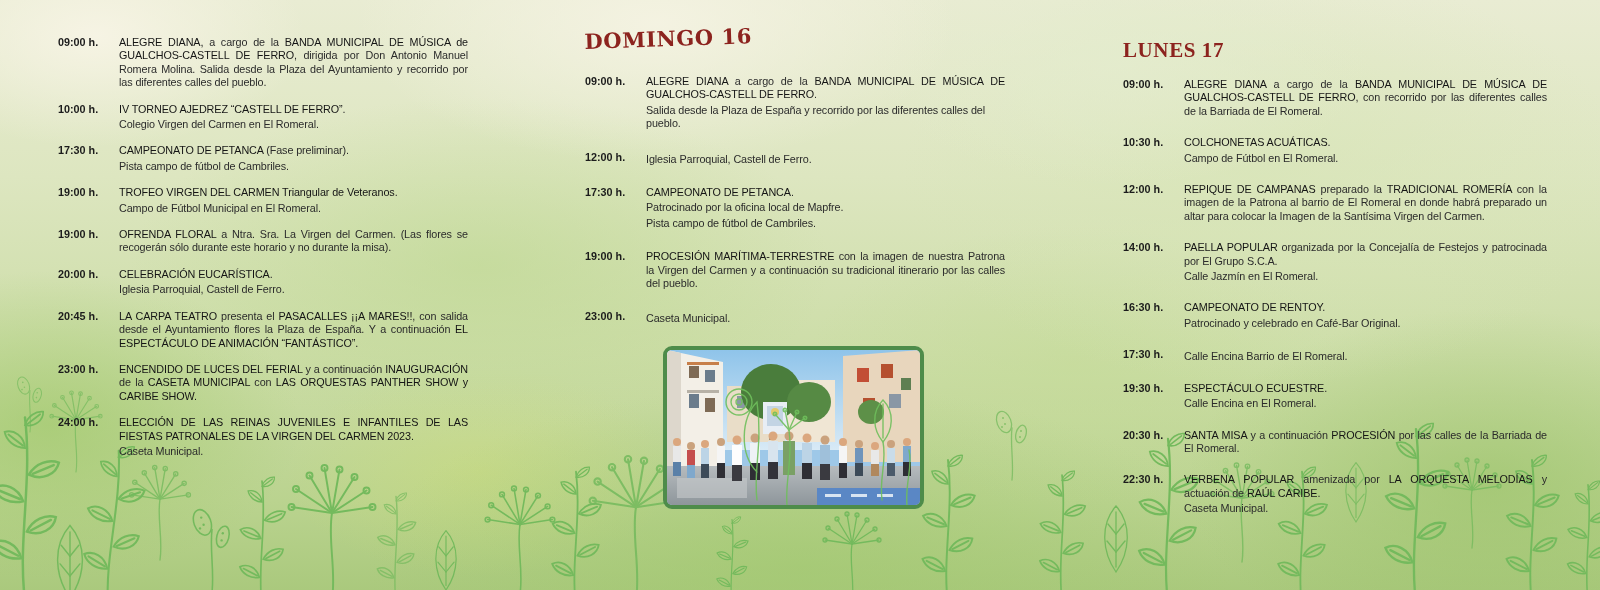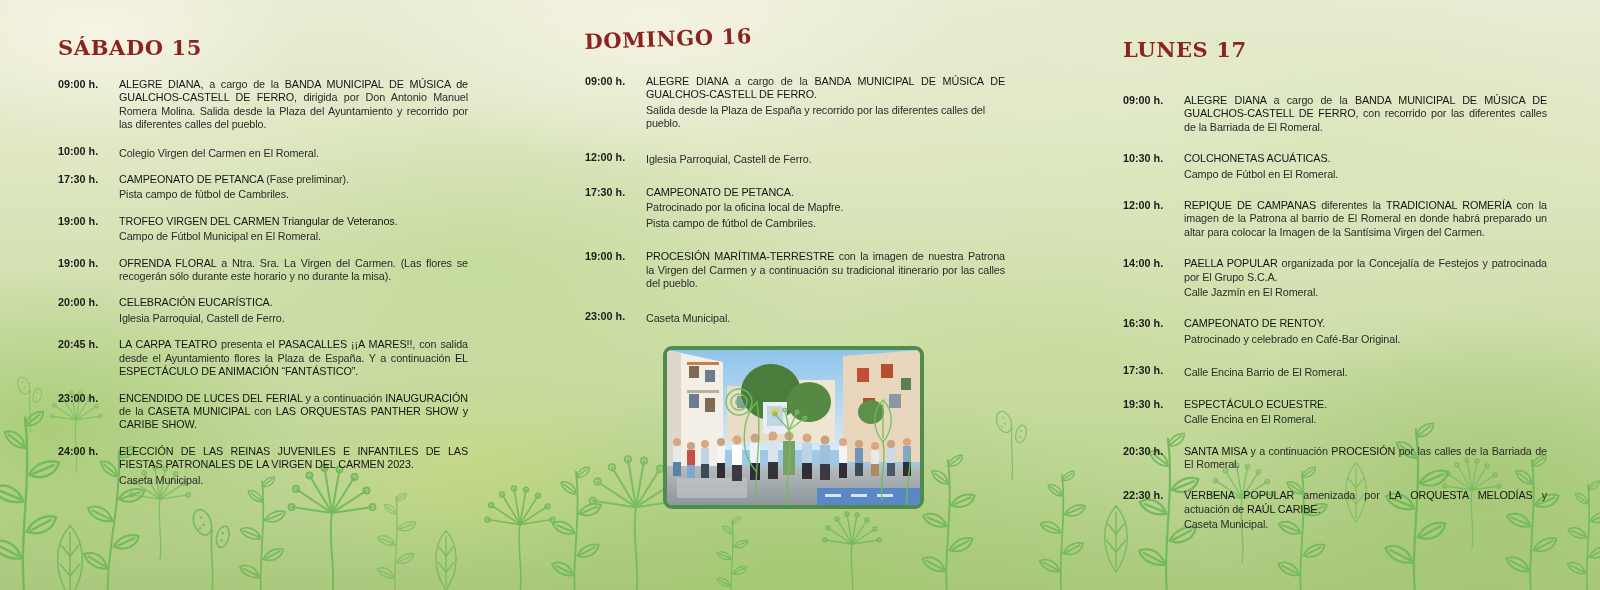--- a/index.html
+++ b/index.html
@@ -30,21 +30,21 @@
 
   
   .column{position:absolute;z-index:2;}
   .c1{left:58px;top:36px;width:410px;}
   .c2{left:585px;top:30px;width:420px;}
   .c3{left:1123px;top:38px;width:424px;}
   .day-heading{margin:0;font-family:"DejaVu Serif",serif;font-weight:700;font-size:21px;line-height:24px;
     color:#8c231e;letter-spacing:.6px;}
   .c1 .day-heading{margin-bottom:18px;}
   .c2 .day-heading{margin-bottom:21px;transform:rotate(-2deg);transform-origin:left bottom;}
-  .c3 .day-heading{margin-bottom:32px;}
+  .c3 .day-heading{margin-bottom:16px;font-family:Liberation Serif, serif;}
 
   .entry{display:flex;align-items:flex-start;}
   .c1 .entry{margin-bottom:13px;}
   .c2 .entry{margin-bottom:20px;}
   .c3 .entry{margin-bottom:18px;}
   .time{flex:0 0 54px;margin-right:7px;font-weight:700;font-size:10.8px;line-height:13.4px;color:#1c1c1c;white-space:nowrap;}
   .desc{flex:1;font-size:10.8px;line-height:13.4px;color:#2b2b2b;letter-spacing:-.1px;}
   .desc p{margin:0;}
   .desc p.main{text-align:justify;}
   .desc p.sub{margin-top:2px;}
@@ -139,31 +139,31 @@
     <use href="#pl-bigleaf" transform="translate(1356,522) scale(.9)" opacity=".8"></use>
     <use href="#pl-leafy" transform="translate(1416,602) scale(1.8)"></use>
     <use href="#pl-umbel" transform="translate(1472,548) scale(1.0)" opacity=".8"></use>
     <use href="#pl-leafy" transform="translate(1532,604) scale(1.5)"></use>
     <use href="#pl-leafy" transform="translate(1588,600) scale(1.2)"></use>
     <use href="#pl-umbel" transform="translate(76,472) scale(.9)" opacity=".7"></use>
     <use href="#pl-pods" transform="translate(30,432) scale(.8)" opacity=".7"></use>
   </svg>
 
   <div class="column c1">
-    <h2 class="day-heading">SÁBADO 15</h2>
     <div class="entries">
         <div class="entry">
           <div class="time">09:00 h.</div>
           <div class="desc">
             <p class="main"><span class="b">ALEGRE DIANA,</span><span> a cargo de la </span><span class="b">BANDA MUNICIPAL DE MÚSICA de GUALCHOS-CASTELL DE FERRO</span><span>, dirigida por Don Antonio Manuel Romera Molina. Salida desde la Plaza del Ayuntamiento y recorrido por las diferentes calles del pueblo.</span></p>
           </div>
         </div>
         <div class="entry">
           <div class="time">10:00 h.</div>
           <div class="desc">
+            <p class="main"><span class="b">IV TORNEO AJEDREZ “CASTELL DE FERRO”</span><span>.</span></p>
             <p class="sub">Colegio Virgen del Carmen en El Romeral.</p>
           </div>
         </div>
         <div class="entry">
           <div class="time">17:30 h.</div>
           <div class="desc">
             <p class="main"><span class="b">CAMPEONATO DE PETANCA</span><span> (Fase preliminar).</span></p>
             <p class="sub">Pista campo de fútbol de Cambriles.</p>
           </div>
         </div>
@@ -412,21 +412,21 @@
         <div class="entry">
           <div class="time">10:30 h.</div>
           <div class="desc">
             <p class="main"><span class="b">COLCHONETAS ACUÁTICAS</span><span>.</span></p>
             <p class="sub">Campo de Fútbol en El Romeral.</p>
           </div>
         </div>
         <div class="entry">
           <div class="time">12:00 h.</div>
           <div class="desc">
-            <p class="main"><span class="b">REPIQUE DE CAMPANAS</span><span> diferentes la </span><span class="b">TRADICIONAL ROMERÍA</span><span> con la imagen de la Patrona al barrio de El Romeral en donde habrá preparado un altar para colocar la Imagen de la Santísima Virgen del Carmen.</span></p>
+            <p class="main"><span class="b">REPIQUE DE CAMPANAS</span><span> preparado la </span><span class="b">TRADICIONAL ROMERÍA</span><span> con la imagen de la Patrona al barrio de El Romeral en donde habrá preparado un altar para colocar la Imagen de la Santísima Virgen del Carmen.</span></p>
           </div>
         </div>
         <div class="entry">
           <div class="time">14:00 h.</div>
           <div class="desc">
             <p class="main"><span class="b">PAELLA POPULAR</span><span> organizada por la Concejalía de Festejos y patrocinada por El Grupo S.C.A.</span></p>
             <p class="sub">Calle Jazmín en El Romeral.</p>
           </div>
         </div>
         <div class="entry">

